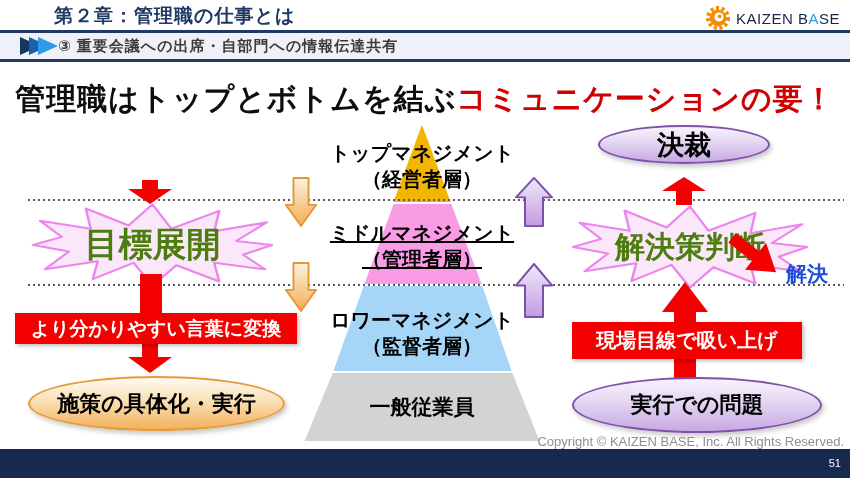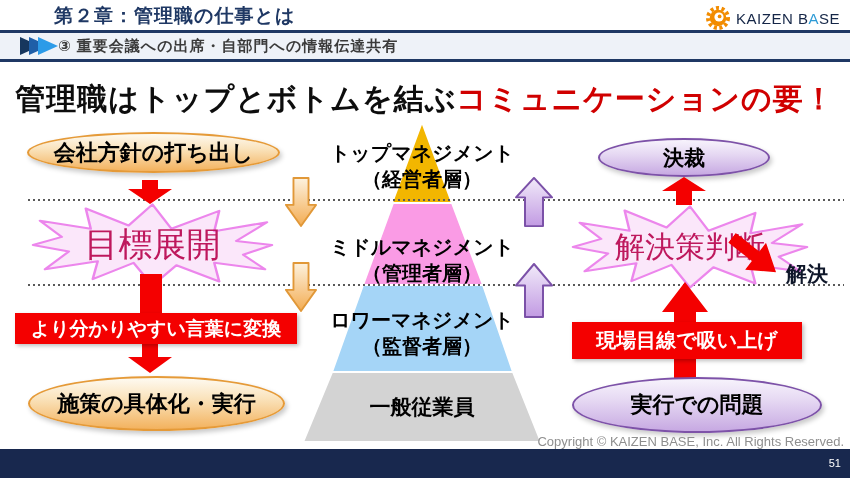--- a/index.html
+++ b/index.html
@@ -29,63 +29,63 @@
 
   
   .dotline{position:absolute;left:28px;width:816px;height:2px;z-index:2;
            background:repeating-linear-gradient(90deg,#595959 0 2px,transparent 2px 5px);}
   #dot1{top:199px;} #dot2{top:284px;}
 
   
   .pyr{position:absolute;left:280px;top:118px;z-index:1;}
   .pyr-label{position:absolute;left:292px;width:260px;text-align:center;font-weight:900;
              font-size:20px;line-height:26px;color:#000;z-index:4;}
-  #pl1{top:140px;} #pl2{top:234px;} #pl3{top:307px;} #pl4{top:394px;font-size:21px;}
+  #pl1{top:140px;} #pl2{top:220px;text-decoration:underline;} #pl3{top:307px;} #pl4{top:394px;font-size:21px;}
 
   
   .el{position:absolute;border-radius:50%;display:flex;align-items:center;justify-content:center;
       font-weight:900;color:#000;z-index:3;box-shadow:2px 3px 5px rgba(0,0,0,.22);white-space:nowrap;}
   .el-orange{background:linear-gradient(180deg,#FEFAF1,#FAE3BC 40%,#F3B25E);border:2px solid #E59A38;}
   .el-purple{background:linear-gradient(180deg,#F7F3FC,#E6D9F3 40%,#C7A9E2);border:2px solid #7D52A8;}
   #el1{left:27px;top:132px;width:249px;height:37px;font-size:22px;}
   #el2{left:28px;top:376px;width:253px;height:51px;font-size:22px;}
-  #el3{left:598px;top:138px;width:168px;height:35px;font-size:21px;}
+  #el3{left:598px;top:125px;width:168px;height:35px;font-size:27px;}
   #el4{left:572px;top:377px;width:246px;height:52px;font-size:22px;}
 
   
   .redbox{position:absolute;background:#F40000;color:#fff;font-weight:bold;display:flex;
           align-items:center;justify-content:center;z-index:4;box-shadow:2px 2px 4px rgba(0,0,0,.25);white-space:nowrap;}
   #rb1{left:15px;top:313px;width:282px;height:31px;font-size:19px;text-align:center;}
   #rb2{left:572px;top:322px;width:230px;height:37px;font-size:20px;}
 
   
   .burst{position:absolute;z-index:3;}
   #burst1{left:30px;top:202px;width:245px;height:86px;}
   #burst2{left:570px;top:204px;width:240px;height:86px;}
   .burst svg{position:absolute;left:0;top:0;width:100%;height:100%;}
   .burst-label{position:absolute;left:0;top:0;right:0;bottom:0;display:flex;align-items:center;
-               justify-content:center;font-weight:400;color:#be185d;white-space:nowrap;}
+               justify-content:center;font-weight:700;color:#4d7c0f;white-space:nowrap;}
   #burst1 .burst-label{font-size:34px;}
   #burst2 .burst-label{font-size:30px;}
 
   
   .arr{position:absolute;z-index:3;}
   .arr svg{display:block;width:100%;height:100%;}
   #arrA{left:128px;top:180px;width:44px;height:24px;}
   #conn{left:140px;top:274px;width:22px;height:41px;background:#F40000;z-index:3;}
   #arrB{left:128px;top:344px;width:44px;height:29px;}
   #arrC{left:662px;top:177px;width:44px;height:28px;}
   #arrD{left:662px;top:282px;width:46px;height:96px;}
   #arrE{left:726px;top:238px;width:56px;height:34px;transform:rotate(38deg);}
   #oArr1{left:285px;top:177px;width:32px;height:50px;}
   #oArr2{left:285px;top:262px;width:32px;height:50px;}
   #pArr1{left:515px;top:177px;width:38px;height:50px;}
   #pArr2{left:515px;top:263px;width:38px;height:55px;}
 
-  .solved{position:absolute;left:786px;top:260px;font-size:21px;font-weight:900;color:#0f172a;z-index:3;}
+  .solved{position:absolute;left:786px;top:260px;font-size:21px;font-weight:900;color:#1d4ed8;z-index:3;}
 
   
   .copyright{position:absolute;right:6px;top:434px;font-size:13px;color:#8F8F8F;z-index:5;margin-left:20px;}
   .pagebar{position:absolute;left:0;top:449px;width:850px;height:29px;background:#18284E;z-index:6;}
   .pagenum{position:absolute;right:9px;top:0;line-height:29px;color:#fff;font-size:11px;}
 </style>
 </head>
 <body>
 
 <svg width="0" height="0" style="position:absolute" aria-hidden="true">
@@ -166,23 +166,20 @@
     <svg viewBox="0 0 38 54" preserveAspectRatio="none">
         <polygon points="19,1 37,22 28,22 28,53 10,53 10,22 1,22" fill="url(#gradP)" stroke="#7B51A8" stroke-width="2" stroke-linejoin="round"></polygon>
       </svg>
   </div>
   <div class="arr" id="pArr2">
     <svg viewBox="0 0 38 54" preserveAspectRatio="none">
         <polygon points="19,1 37,22 28,22 28,53 10,53 10,22 1,22" fill="url(#gradP)" stroke="#7B51A8" stroke-width="2" stroke-linejoin="round"></polygon>
       </svg>
   </div>
 
-  <div class="el el-orange" id="el1">
-      <span>会社方針の打ち出し</span>
-    </div>
   <div class="arr" id="arrA">
     <svg viewBox="0 0 44 24" preserveAspectRatio="none">
         <polygon points="14,0 30,0 30,9 44,9 22,24 0,9 14,9" fill="#F40000"></polygon>
       </svg>
   </div>
   <div class="burst" id="burst1">
     <svg viewBox="-3 -3 246 106" preserveAspectRatio="none">
       <polygon points="120,0 139,30 187,8 182,33 235,22 204,45 240,50 211,62 233,80 182,72 187,95 144,75 120,100 101,72 60,92 65,70 12,80 36,58 0,50 29,40 7,20 58,30 53,5 96,26" fill="#FBE7FA" stroke="#EC86EC" stroke-width="2.5" stroke-linejoin="round"></polygon>
     </svg>
     <div class="burst-label">目標展開</div>

